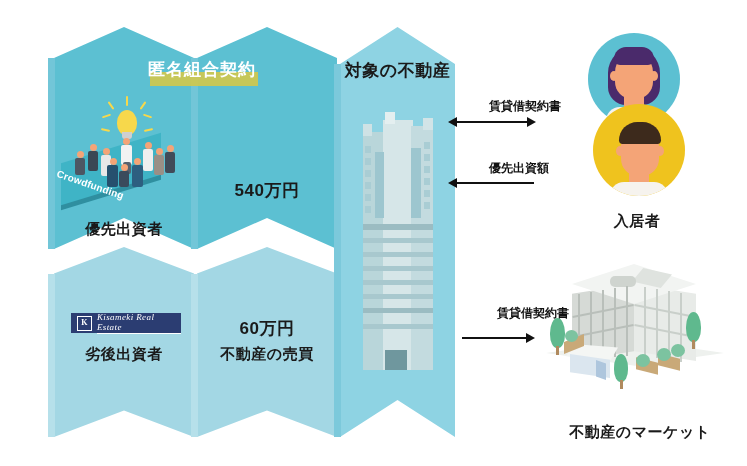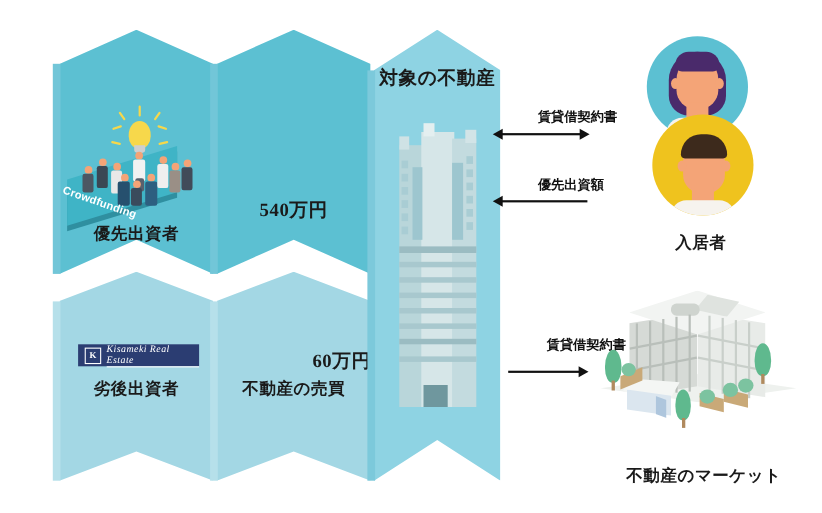--- a/index.html
+++ b/index.html
@@ -36,21 +36,21 @@
   .chev-edge.tall{background:#7cc9db;}
 
   
   .lbl{
     position:absolute;
     color:#1a1a1a;
     text-align:center;
     white-space:nowrap;
     line-height:1.25;
   }
-  .big{font-size:17px;font-weight:700;letter-spacing:.5px;font-family:Liberation Serif, serif;}
+  .big{font-size:17px;font-weight:700;letter-spacing:.5px;}
   .mid{font-size:15px;font-weight:700;letter-spacing:.5px;}
 
   
   #banner-wrap{position:absolute;left:148px;top:58px;}
   #banner-hl{
     position:absolute;left:2px;top:14px;width:108px;height:14px;
     background:#cfc84e;opacity:.92;
   }
   #banner-text{
     position:relative;
@@ -170,38 +170,38 @@
     <div class="cf-head" style="left:99px;top:52px;background:#f4a477;"></div>
     <div class="cf-person" style="left:97px;top:59px;height:20px;background:#9a8f86;width:10px;"></div>
     <div class="cf-head" style="left:110px;top:49px;background:#f4a477;"></div>
     <div class="cf-person" style="left:108px;top:56px;height:21px;background:#414b59;width:10px;"></div>
     <div class="cf-head" style="left:64px;top:68px;background:#f4a477;"></div>
     <div class="cf-person" style="left:62px;top:75px;height:16px;background:#3a4b5c;width:10px;"></div>
 
     <div id="cf-label">Crowdfunding</div>
   </div>
 
-  <div class="lbl mid" style="left:54px;top:204px;width:140px;">優先出資者</div>
+  <div class="lbl mid" style="left:54px;top:220px;width:140px;">優先出資者</div>
 
   <div id="logo-box">
     <div id="logo-mark">K</div>
     <div id="logo-text">Kisameki Real Estate</div>
   </div>
 
   <div class="lbl mid" style="left:54px;top:345px;width:140px;">劣後出資者</div>
 
   <div class="chev chev-top" style="left:197px;top:27px;width:140px;height:222px;"></div>
   <div class="chev-edge" style="left:191px;top:58px;width:7px;height:191px;"></div>
 
   <div class="chev chev-bot" style="left:197px;top:247px;width:140px;height:190px;"></div>
   <div class="chev-edge light" style="left:191px;top:274px;width:7px;height:163px;"></div>
 
   <div class="lbl big" style="left:197px;top:180px;width:140px;">540万円</div>
 
-  <div class="lbl big" style="left:197px;top:318px;width:140px;text-align:right;">60万円</div>
+  <div class="lbl big" style="left:197px;top:318px;width:140px;">60万円</div>
   <div class="lbl mid" style="left:197px;top:345px;width:140px;">不動産の売買</div>
 
   <div class="chev chev-tall" style="left:340px;top:27px;width:115px;height:410px;"></div>
   <div class="chev-edge tall" style="left:334px;top:64px;width:7px;height:373px;"></div>
 
   <div class="lbl big" style="left:340px;top:60px;width:115px;">対象の不動産</div>
 
   <div id="tower">
     <div class="tw" style="left:8px;top:20px;width:22px;height:238px;background:#b9d6da;"></div>
     <div class="tw" style="left:28px;top:8px;width:30px;height:250px;background:#d6e6e8;"></div>
@@ -313,14 +313,18 @@
     <div class="hedge-top" style="left:25px;top:68px;width:13px;height:12px;"></div>
     <div class="hedge" style="left:96px;top:98px;width:22px;height:12px;transform:skewY(14deg);"></div>
     <div class="hedge-top" style="left:96px;top:92px;width:14px;height:13px;"></div>
     <div class="hedge" style="left:118px;top:94px;width:22px;height:12px;transform:skewY(14deg);"></div>
     <div class="hedge-top" style="left:117px;top:86px;width:14px;height:13px;"></div>
     <div class="hedge-top" style="left:131px;top:82px;width:14px;height:13px;"></div>
   </div>
 
   <div class="lbl mid" style="left:560px;top:425px;width:160px;font-family:Liberation Mono, monospace;">不動産のマーケット</div>
 
+  <div id="banner-wrap">
+    <div id="banner-hl"></div>
+    <div id="banner-text">匿名組合契約</div>
+  </div>
 
 </div>
 
 </body></html>

